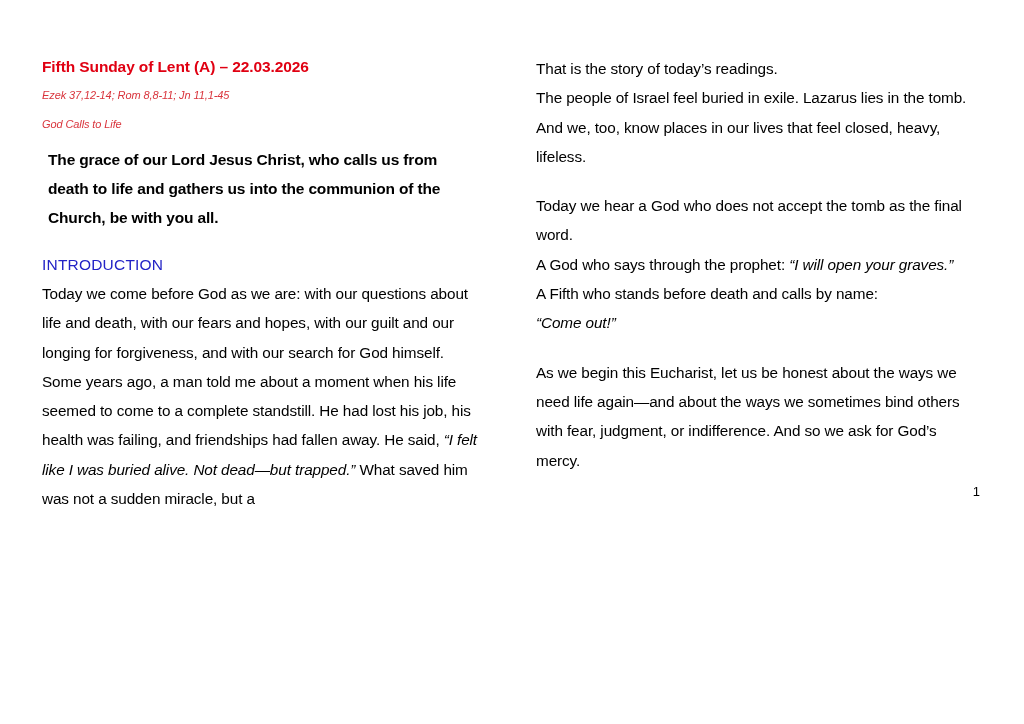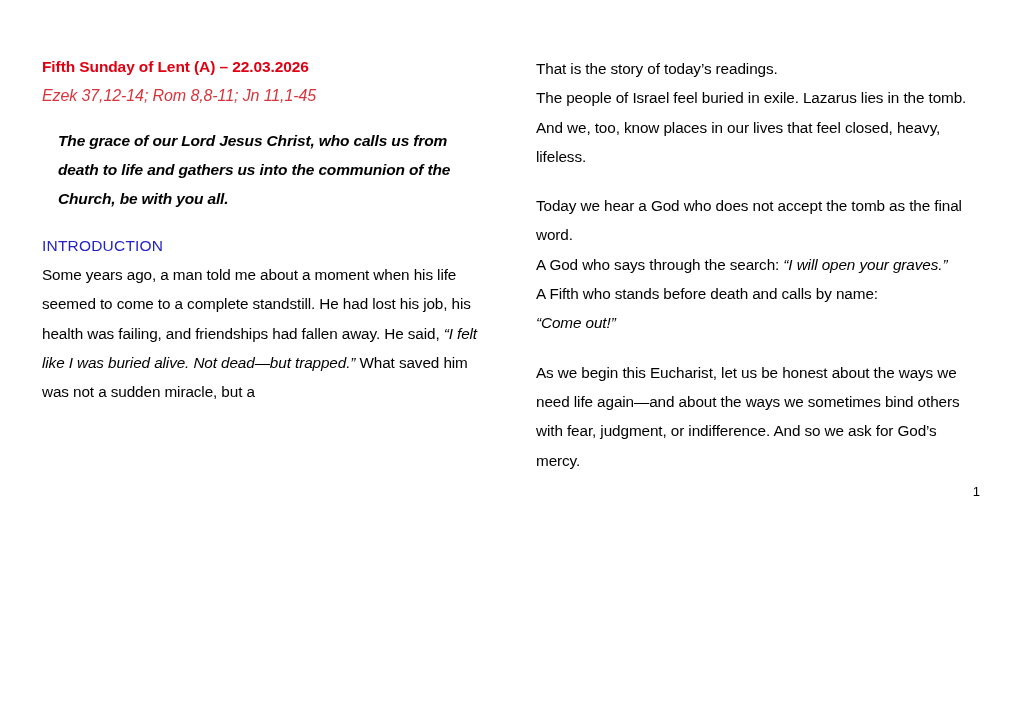--- a/index.html
+++ b/index.html
@@ -41,32 +41,31 @@
     font-weight: bold;
     font-size: 15.5px;
     line-height: 29px;
     margin: 0;
     letter-spacing: -0.1px;
   }
   .title-readings,
   .title-theme {
     color: #d9343c;
     font-style: italic;
-    font-size: 16px;
+    font-size: 11px;
     line-height: 29px;
     margin: 0;
     letter-spacing: -0.1px;
   }
   .greeting {
     font-weight: bold;
     font-size: 15.5px;
     line-height: 29px;
-    margin: 16px;
+    margin: 6px;
     letter-spacing: -0.15px;
-    font-style: italic;
   }
   .section-heading {
     color: #2323c6;
     font-weight: normal;
     font-size: 15.5px;
     line-height: 29px;
     margin: 18px 0 0 0;
     letter-spacing: 0.2px;
   }
 
@@ -100,37 +99,39 @@
 <div class="page">
 
   <div class="columns">
 
     <div class="col col-left">
 
       <h1 class="title-main">Fifth Sunday of Lent (A) – 22.03.2026</h1>
 
       <div class="title-readings">Ezek 37,12-14; Rom 8,8-11; Jn 11,1-45</div>
 
+      <div class="title-theme">God Calls to Life</div>
 
       <p class="greeting">The grace of our Lord Jesus Christ, who calls us from death to life and gathers us into the communion of the Church, be with you all.</p>
 
       <h2 class="section-heading">INTRODUCTION</h2>
 
 
+      <p class="body gap">Today we come before God as we are: with our questions about life and death, with our fears and hopes, with our guilt and our longing for forgiveness, and with our search for God himself.</p>
 
       <p class="body"><span>Some years ago, a man told me about a moment when his life seemed to come to a complete standstill. He had lost his job, his health was failing, and friendships had fallen away. He said, </span><em class="quote">“I felt like I was buried alive. Not dead—but trapped.”</em><span> What saved him was not a sudden miracle, but a</span></p>
 
     </div>
 
     <div class="col col-right">
 
 
       <p class="body gap"><span>That is the story of today’s readings.</span><br><span>The people of Israel feel buried in exile. Lazarus lies in the tomb. And we, too, know places in our lives that feel closed, heavy, lifeless.</span></p>
 
-      <p class="body gap"><span>Today we hear a God who does not accept the tomb as the final word.</span><br><span>A God who says through the search: </span><em class="quote">“I will open your graves.”</em><br><span>A Fifth who stands before death and calls by name:</span><br><em class="quote">“Come out!”</em></p>
+      <p class="body gap"><span>Today we hear a God who does not accept the tomb as the final word.</span><br><span>A God who says through the prophet: </span><em class="quote">“I will open your graves.”</em><br><span>A Fifth who stands before death and calls by name:</span><br><em class="quote">“Come out!”</em></p>
 
       <p class="body gap">As we begin this Eucharist, let us be honest about the ways we need life again—and about the ways we sometimes bind others with fear, judgment, or indifference. And so we ask for God’s mercy.</p>
 
     </div>
 
   </div>
 
   <div class="page-number">1</div>
 
 </div>

